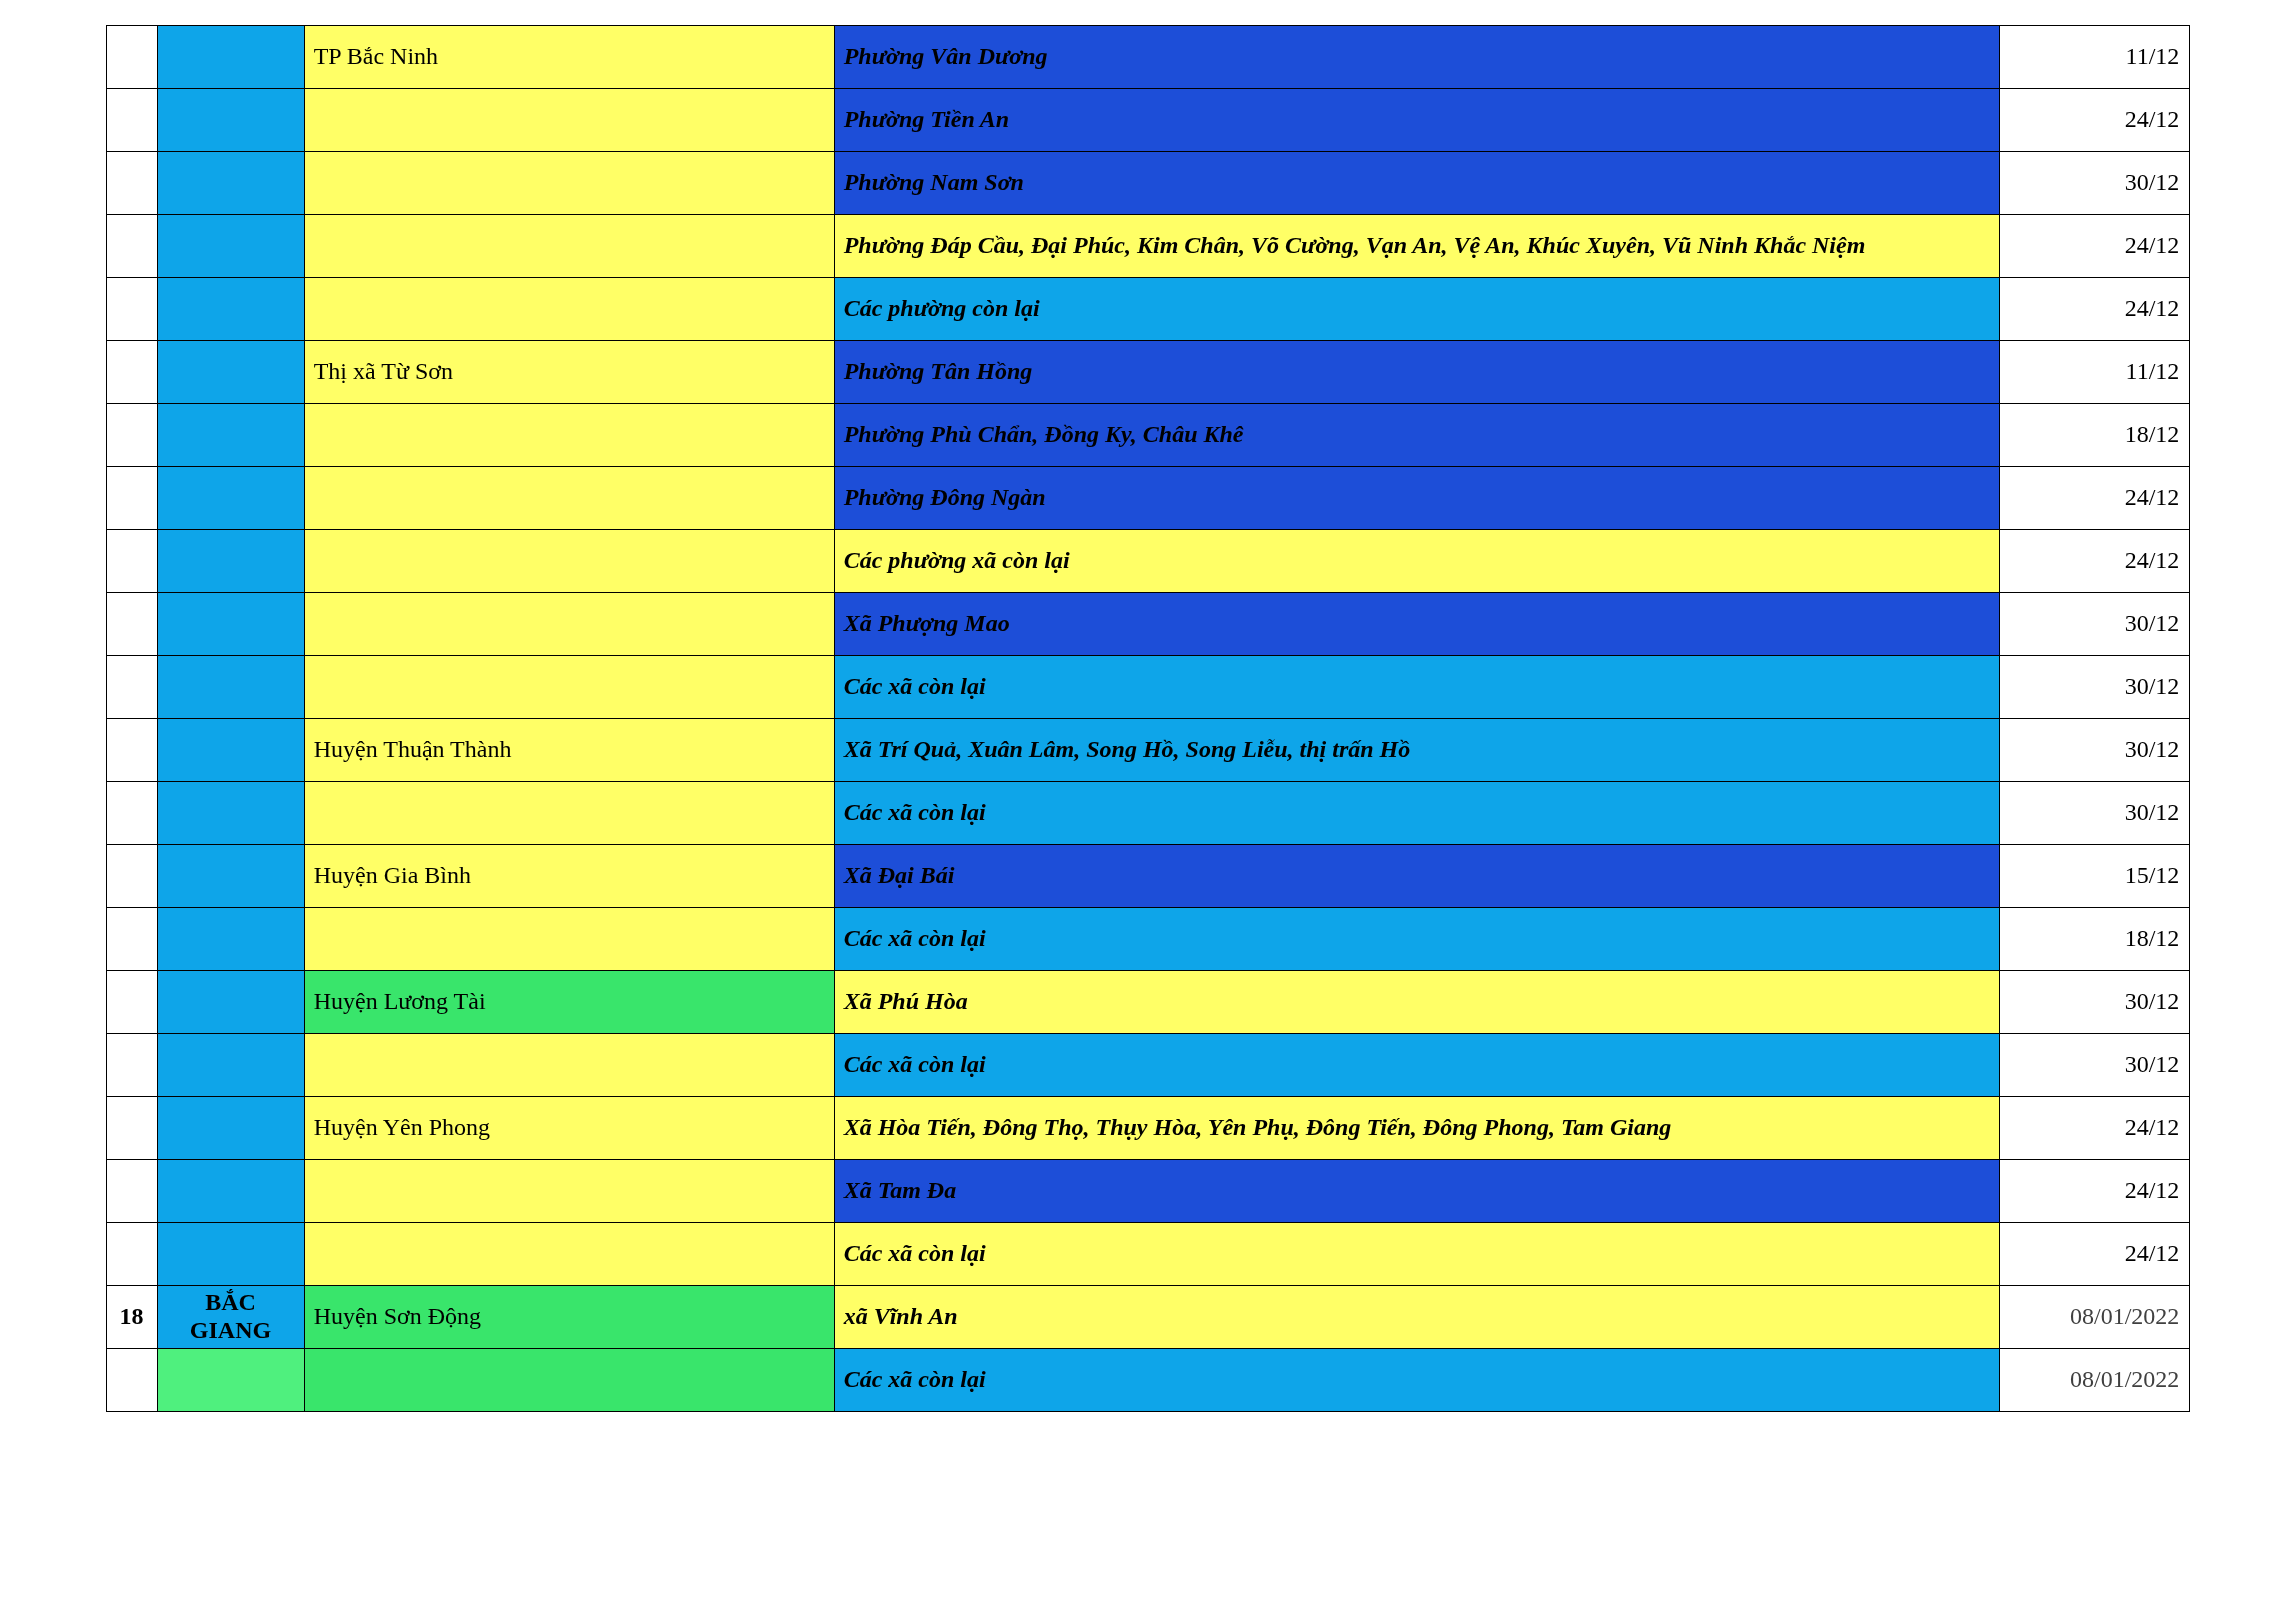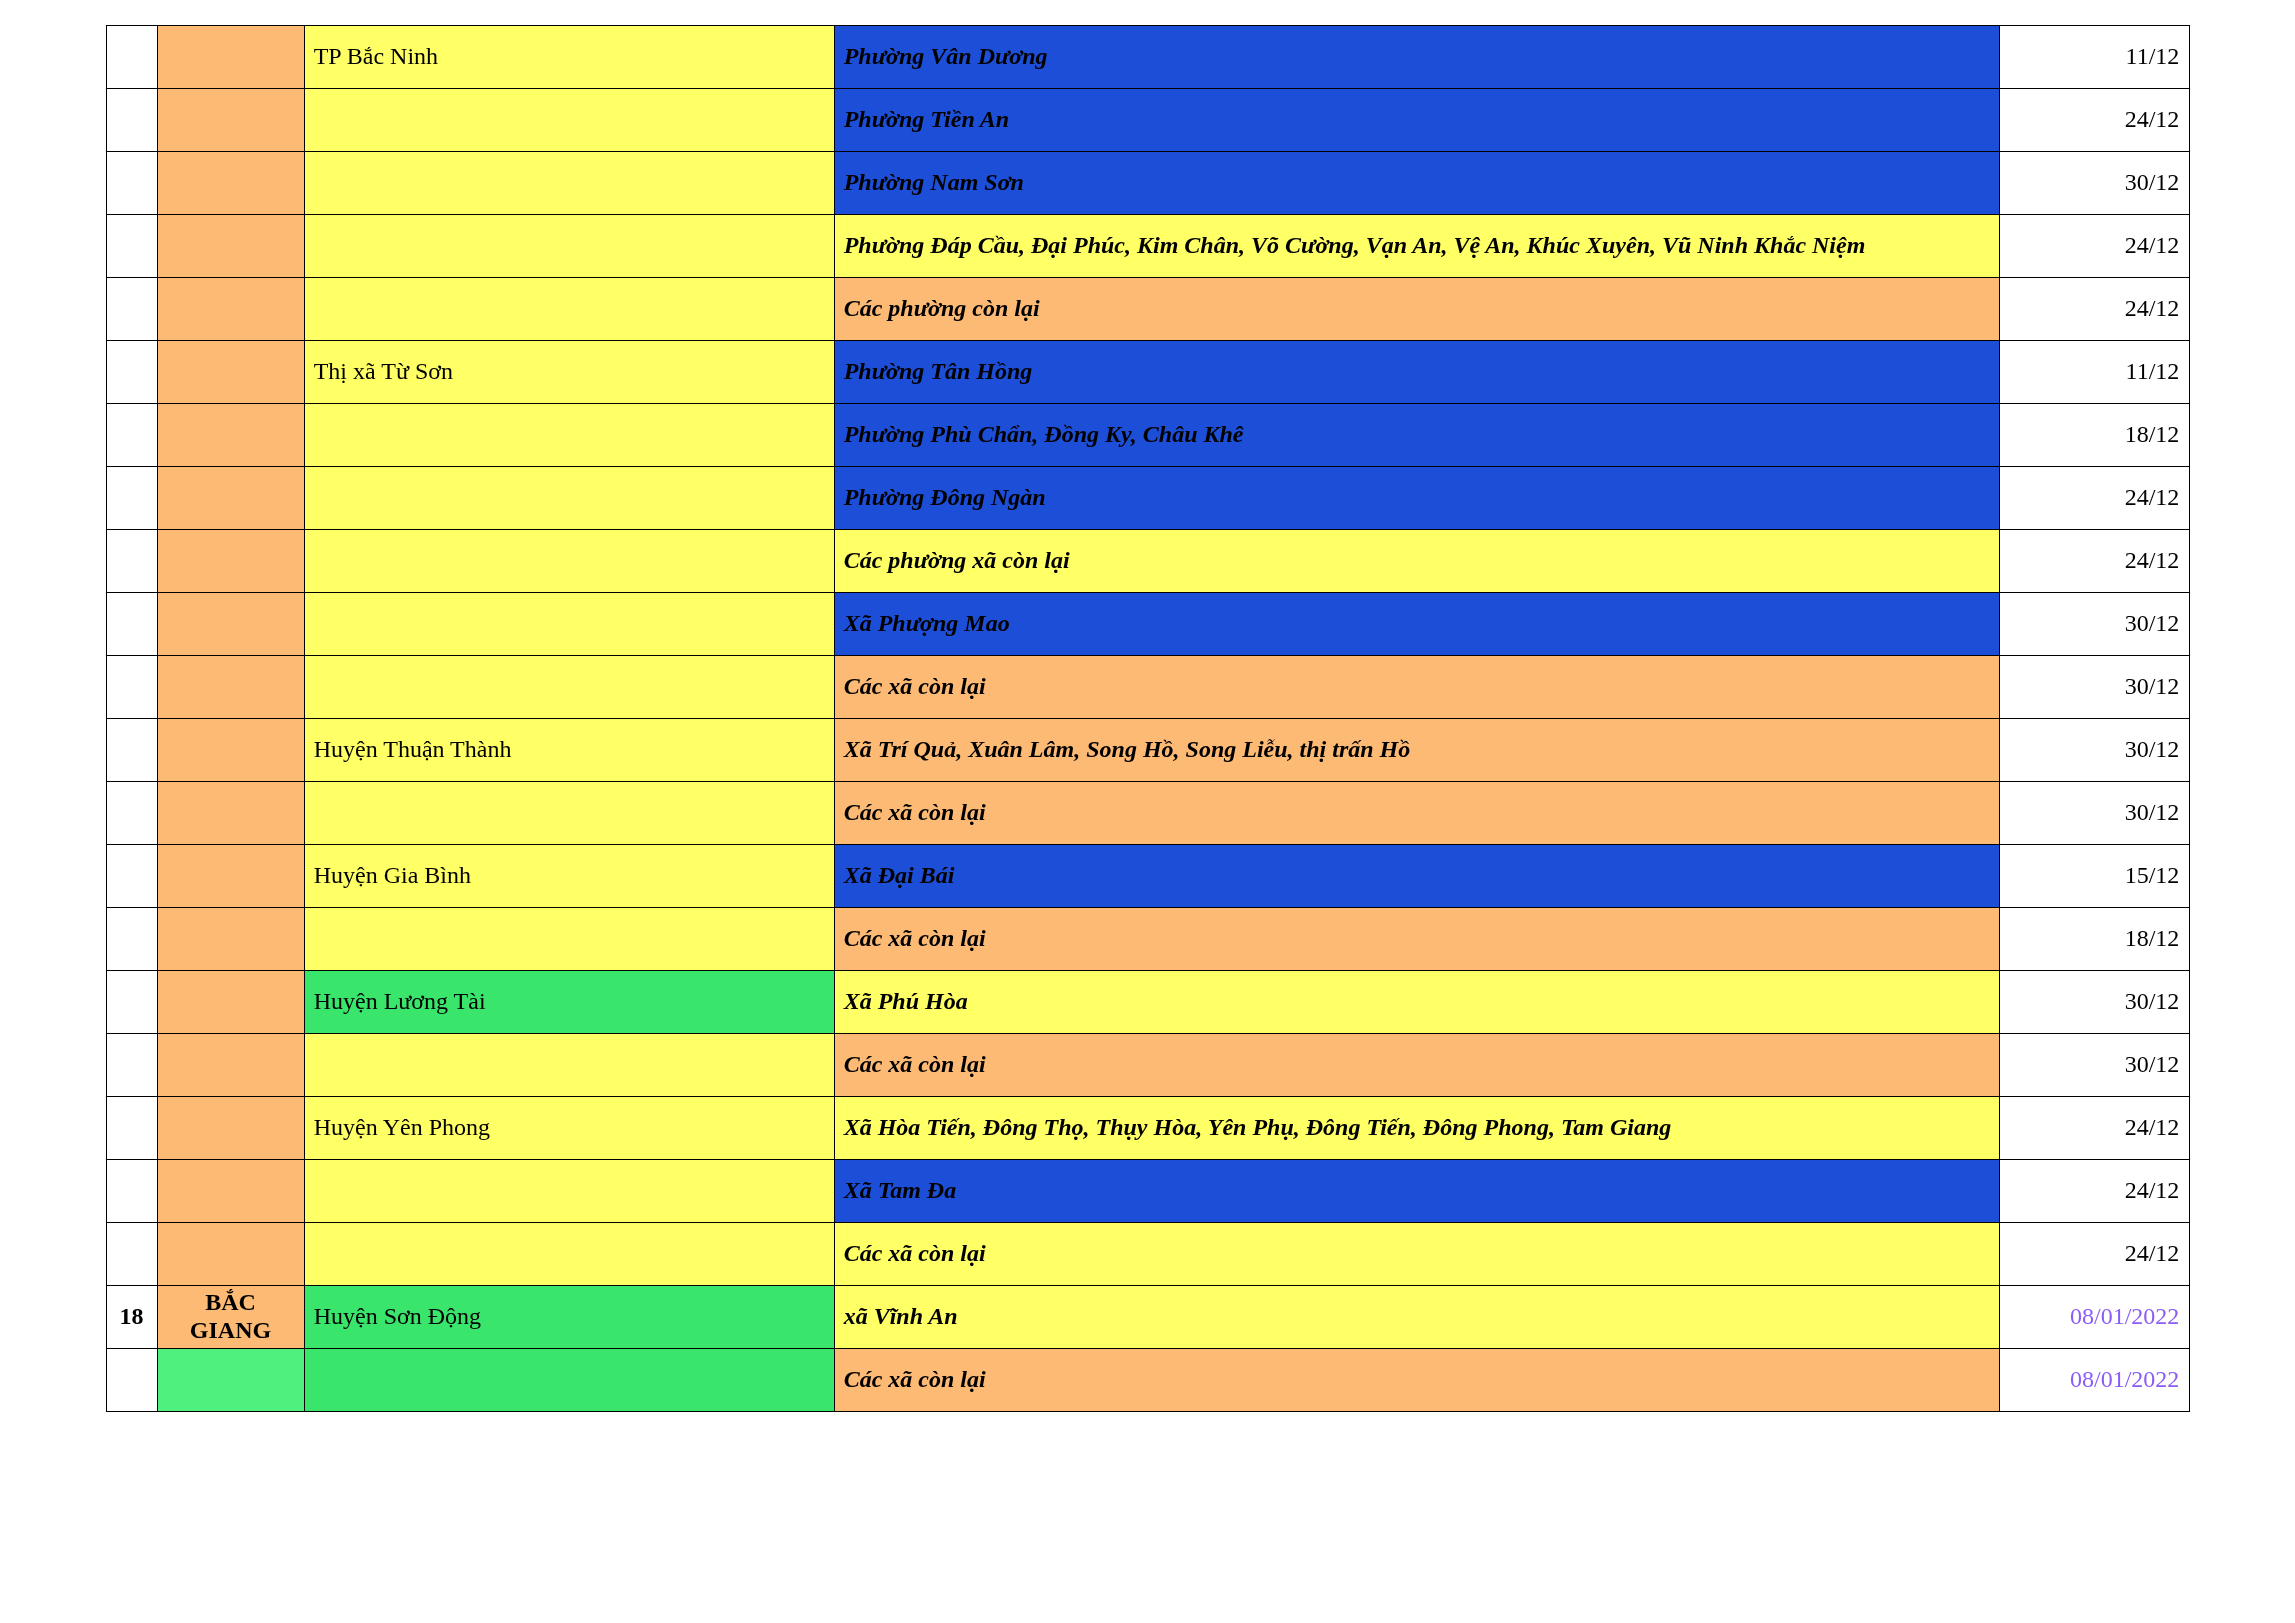--- a/index.html
+++ b/index.html
@@ -63,24 +63,24 @@
     font-style: italic;
     font-weight: bold;
     font-size: 24px;
   }
   td.date {
     text-align: right;
     font-size: 23.6px;
     background: #ffffff;
   }
   td.date.red {
-    color: #8b5cf6;
+    color: #404040;
   }
   
-  .bg-green   { background: #fdba74; }
+  .bg-green   { background: #0ea5e9; }
   .bg-green2  { background: #39e56b; }
   .bg-lgreen  { background: #4ff07e; }
   .bg-yellow  { background: #ffff66; }
   .bg-orange  { background: #1d4ed8; }
   .bg-white   { background: #ffffff; }
   .two-line { line-height: 1.12; padding-top: 1.3px; padding-bottom: 1.3px; }
 </style>
 </head>
 <body>
 

